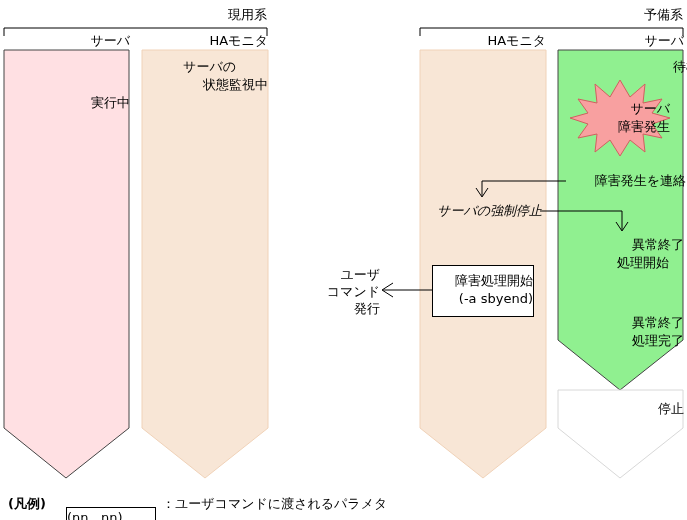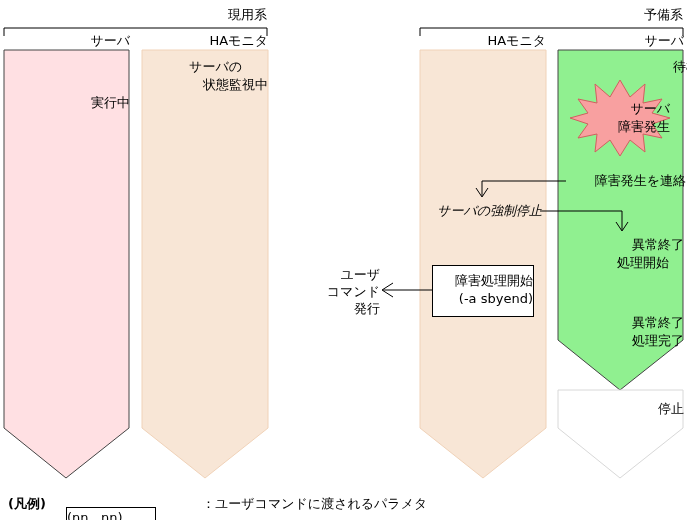--- a/index.html
+++ b/index.html
@@ -43,21 +43,21 @@
 
 <div class="lbl" style="left:4px;top:6px;width:263px;">現用系</div>
 <div class="lbl" style="left:420px;top:6px;width:263px;">予備系</div>
 
 <div class="lbl" style="left:4px;top:32px;width:126px;">サーバ</div>
 <div class="lbl" style="left:142px;top:32px;width:126px;">HAモニタ</div>
 <div class="lbl" style="left:420px;top:32px;width:126px;">HAモニタ</div>
 <div class="lbl" style="left:558px;top:32px;width:126px;">サーバ</div>
 
 <div class="lbl" style="left:4px;top:58px;width:126px;margin-top:36px;">実行中</div>
-<div class="lbl" style="left:142px;top:58px;width:100px;">サーバの</div>
+<div class="lbl" style="left:136px;top:58px;width:100px;">サーバの</div>
 <div class="lbl" style="left:142px;top:76px;width:126px;">状態監視中</div>
 <div class="lbl" style="left:558px;top:58px;width:126px;margin-left:28px;">待機中</div>
 
 <div class="lbl" style="left:570px;top:100px;width:100px;">サーバ</div>
 <div class="lbl" style="left:570px;top:118px;width:100px;">障害発生</div>
 
 <div class="lbl" style="left:566px;top:172px;width:120px;">障害発生を連絡</div>
 <div class="lbl" style="left:420px;top:202px;width:122px;font-style:italic;">サーバの強制停止</div>
 <div class="lbl" style="left:558px;top:236px;width:126px;">異常終了</div>
 <div class="lbl" style="left:558px;top:254px;width:104px;padding-left:7px;">処理開始</div>
@@ -69,13 +69,13 @@
   <div class="lbl" style="left:0;top:24px;width:100px;">(-a sbyend)</div>
   <div class="lbl" style="left:0;top:6px;width:100px;">障害処理開始</div>
 </div>
 
 <div class="lbl" style="left:310px;top:266px;width:70px;">ユーザ</div>
 <div class="lbl" style="left:310px;top:283px;width:70px;">コマンド</div>
 <div class="lbl" style="left:310px;top:300px;width:70px;font-family:Liberation Serif, serif;">発行</div>
 
 <div class="lbl" style="left:8px;top:495px;font-weight:bold;">(凡例)</div>
 <div class="legend-box" style="left:66px;top:491px;width:88px;height:22px;">(nn...nn)</div>
-<div class="lbl" style="left:162px;top:495px;text-align:left;margin-left:40px;">：ユーザコマンドに渡されるパラメタ</div>
+<div class="lbl" style="left:162px;top:495px;text-align:left;">：ユーザコマンドに渡されるパラメタ</div>
 
 </body></html>

